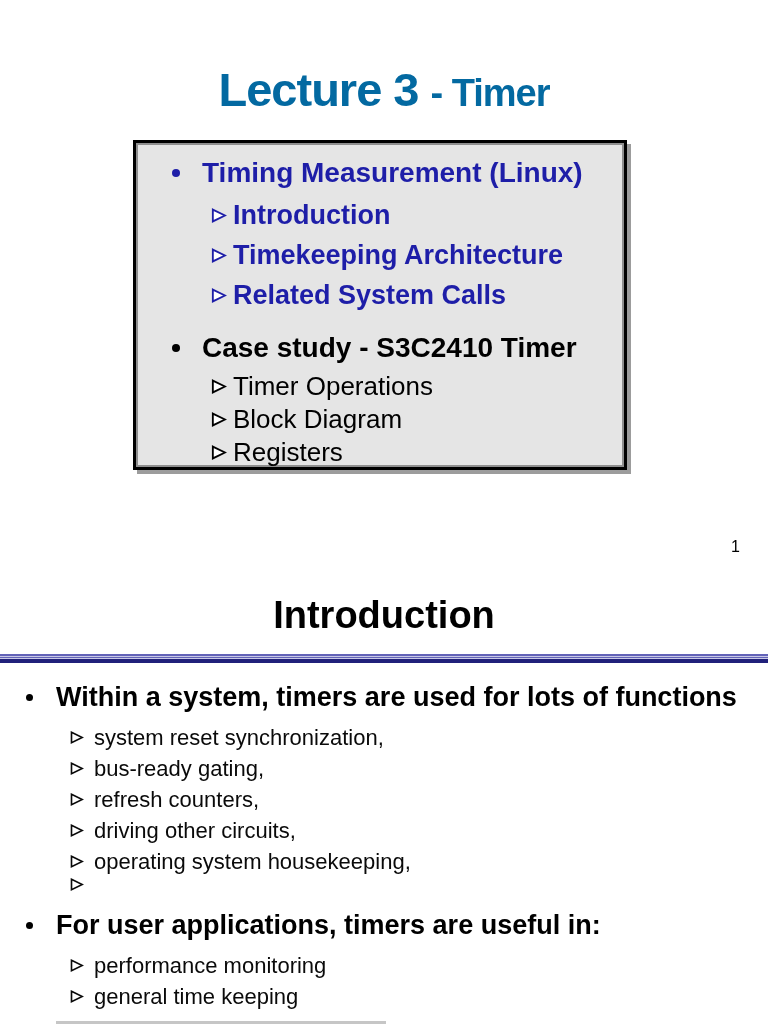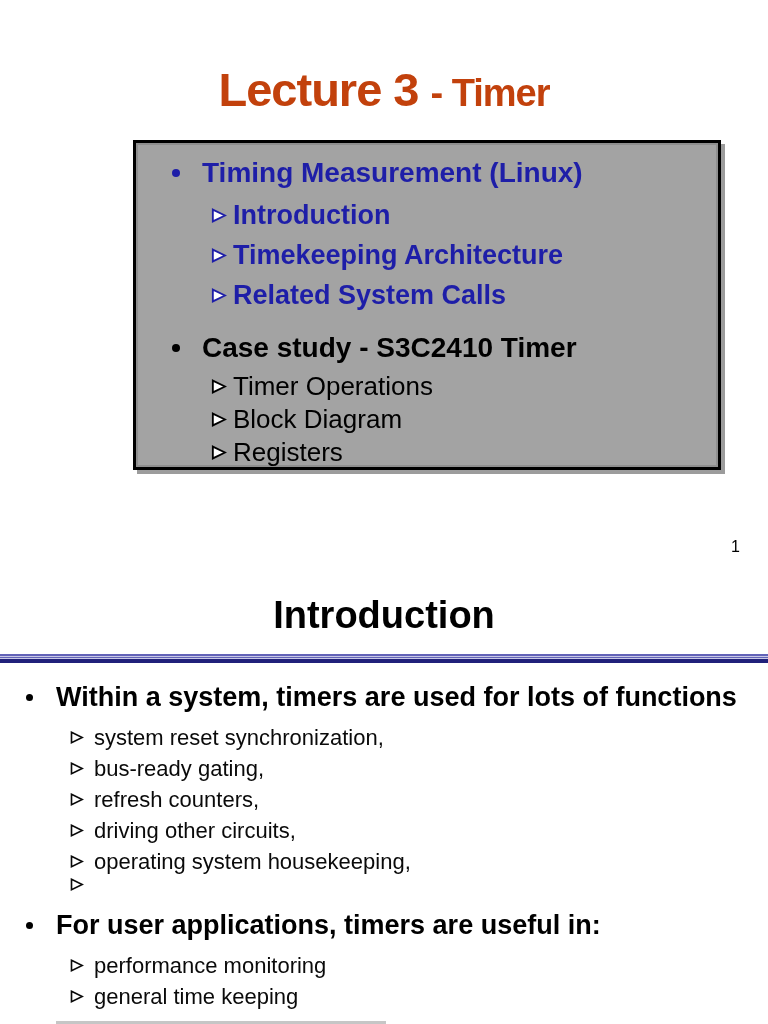--- a/index.html
+++ b/index.html
@@ -6,29 +6,29 @@
   .canvas {
     position:relative; width:768px; height:1024px; background:#ffffff;
     overflow:hidden;
     font-family:"Liberation Sans","DejaVu Sans",sans-serif;
     color:#000;
   }
 
   
   .title1 {
     position:absolute; top:62px; left:0; width:768px;
-    margin:0; text-align:right; font-weight:bold; color:#c2410c;
+    margin:0; text-align:right; font-weight:bold; color:#0369a1;
     display:flex; justify-content:center; align-items:baseline;
   }
   .title1 .t-main { font-size:47px; letter-spacing:-1px; }
   .title1 .t-sub  { font-size:38px; margin-left:12px; letter-spacing:-1px; }
 
   .outline-box {
-    position:absolute; left:133px; top:140px; width:588px; height:330px;
-    box-sizing:border-box; border:3px solid #000; background:#a3a3a3;
+    position:absolute; left:133px; top:140px; width:494px; height:330px;
+    box-sizing:border-box; border:3px solid #000; background:#e5e5e5;
     box-shadow:4px 4px 0 #9c9c9c;
   }
   .outline-inner {
     position:absolute; inset:0; box-sizing:border-box;
     border:2px solid #8f8f8f; padding:8px 0 0 34px;
   }
   .o-head {
     display:flex; align-items:center;
     font-weight:bold; font-size:28px; line-height:40px;
   }

